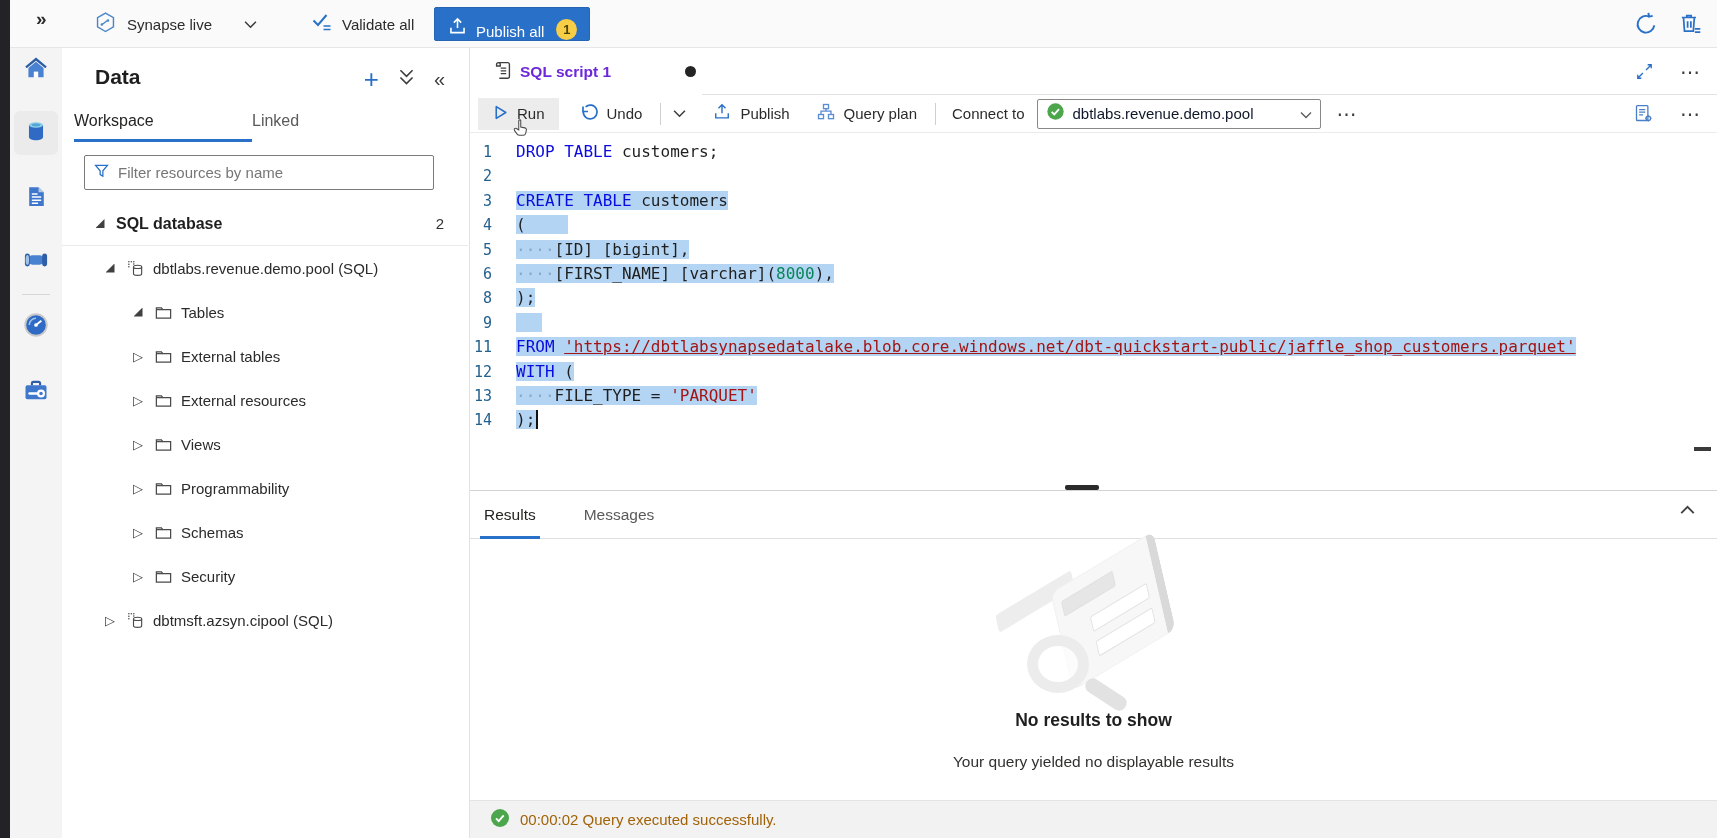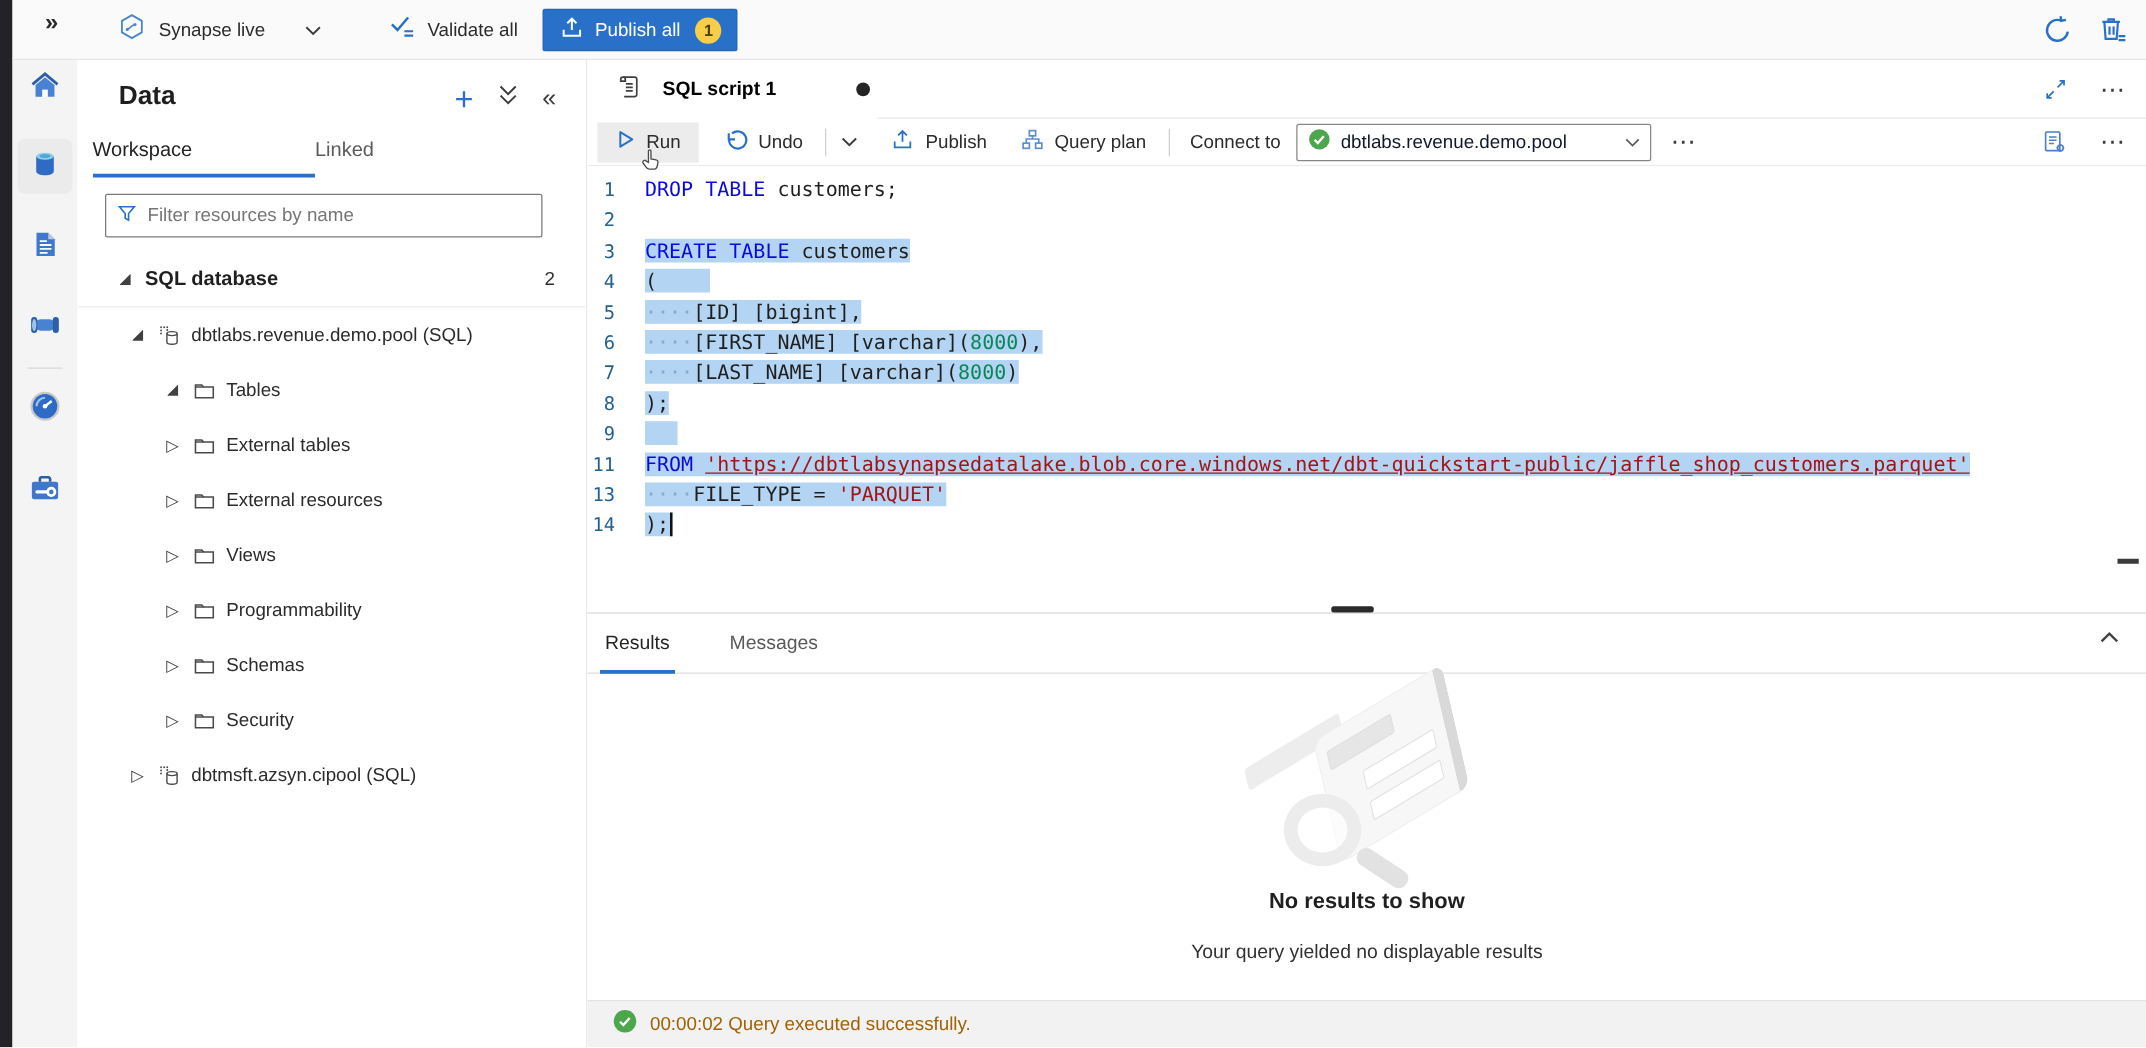--- a/index.html
+++ b/index.html
@@ -10,21 +10,21 @@
   
   .leftstrip { position:absolute; left:0; top:0; width:10px; height:838px; background:#232227; }
 
   
   .topbar { position:absolute; left:10px; top:0; width:1707px; height:48px; background:#fafafa; border-bottom:1px solid #e6e6e6; }
   .tb-collapse { position:absolute; left:26px; top:8px; font-size:19px; font-weight:bold; color:#2b2b2b; background:none; border:none; cursor:pointer; }
   .env-select { position:absolute; left:84px; top:0; height:48px; display:flex; align-items:center; gap:10px; cursor:pointer; }
   .env-label { font-size:15px; color:#2b2b2b; }
   .env-chev { margin-left:22px; display:flex; }
   .validate { position:absolute; left:300px; top:0; height:48px; display:flex; align-items:center; gap:8px; background:none; border:none; font-size:15px; color:#2b2b2b; cursor:pointer; }
-  .publish { position:absolute; left:424px; top:7px; height:34px; padding:0 12px; display:flex; align-items:center; gap:8px; background:#2970c8; border:1px solid #2565b4; border-radius:2px; color:#fff; font-size:15px; cursor:pointer; }
+  .publish { position:absolute; left:424px; top:7px; height:34px; padding:0 12px; display:flex; align-items:flex-end; gap:8px; background:#2970c8; border:1px solid #2565b4; border-radius:2px; color:#fff; font-size:15px; cursor:pointer; }
   .pub-badge { width:21px; height:21px; border-radius:50%; background:#f7ce46; color:#4a4200; font-size:13px; font-weight:bold; display:flex; align-items:center; justify-content:center; margin-left:4px; }
   .tb-right { position:absolute; right:14px; top:0; height:48px; display:flex; align-items:center; gap:18px; }
   .iconbtn { background:none; border:none; cursor:pointer; display:flex; align-items:center; justify-content:center; }
 
   
   .rail { position:absolute; left:10px; top:48px; width:52px; height:790px; background:#f4f4f4; }
   .rail-item { position:absolute; left:4px; width:44px; height:44px; display:flex; align-items:center; justify-content:center; border-radius:6px; cursor:pointer; }
   .rail-item.active { background:#ebebeb; }
   .rail-divider { position:absolute; left:12px; top:246px; width:28px; height:1px; background:#d8d8d8; }
 
@@ -50,21 +50,21 @@
   .twist.expanded::before { content:""; width:9px; height:9px; background:#404040; clip-path:polygon(100% 0, 100% 100%, 0 100%); }
   .ticon { margin-left:6px; display:flex; flex:none; }
   .tcount { position:absolute; right:24px; font-size:15px; color:#323130; }
 
   
   .main { position:absolute; left:470px; top:48px; width:1247px; height:790px; background:#fff; }
 
   .tabbar { position:absolute; top:0; left:0; right:0; height:47px; background:#fff; }
   .tabbar-line { position:absolute; left:232px; right:0; bottom:0; height:1px; background:#e3e3e3; }
   .tab { position:absolute; left:12px; top:0; width:220px; height:47px; display:flex; align-items:center; background:#fff; cursor:pointer; }
-  .tab-title { font-size:15.5px; font-weight:600; color:#000000; margin-left:16px; }
+  .tab-title { font-size:15.5px; font-weight:600; color:#6d28d9; margin-left:6px; }
   .dirty { width:11px; height:11px; border-radius:50%; background:#242424; margin-left:auto; margin-right:6px; }
   .tabbar-right { position:absolute; right:16px; top:0; height:47px; display:flex; align-items:center; gap:26px; }
   .dots { font-size:20px; color:#3b3b3b; letter-spacing:1px; line-height:10px; }
 
   .toolbar { position:absolute; top:47px; left:0; right:0; height:38px; display:flex; align-items:center; padding-left:8px; border-bottom:1px solid #ebebeb; background:#fff; }
   .tbtn { display:flex; align-items:center; gap:8px; font-size:15px; color:#2b2b2b; background:none; border:none; cursor:pointer; height:32px; padding:0 6px; }
   .tbtn.hovered { background:#ececec; padding:0 14px; }
   .tsep { width:1px; height:22px; background:#cfcfcf; margin:0 12px; }
   .connect-label { font-size:15px; font-weight:400; color:#2b2b2b; margin:0 12px 0 4px; }
   .pool-select { width:284px; height:30px; border:1px solid #8a8886; border-radius:2px; background:#fff; display:flex; align-items:center; padding:0 8px; gap:8px; cursor:pointer; }
@@ -478,24 +478,24 @@
     </span>
 
     <div class="editor">
       <div>
           <div class="cl"><span class="ln">1</span><span class="ct"><span class="tk-k">DROP TABLE </span><span class="tk-p">customers;</span></span></div>
           <div class="cl"><span class="ln">2</span><span class="ct"></span></div>
           <div class="cl"><span class="ln">3</span><span class="ct sel"><span class="tk-k">CREATE TABLE </span><span class="tk-p">customers</span></span></div>
           <div class="cl"><span class="ln">4</span><span class="ct sel" style="padding-right: 42px;"><span class="tk-p">(</span></span></div>
           <div class="cl"><span class="ln">5</span><span class="ct sel"><span class="tk-w">····</span><span class="tk-p">[ID] [bigint],</span></span></div>
           <div class="cl"><span class="ln">6</span><span class="ct sel"><span class="tk-w">····</span><span class="tk-p">[FIRST_NAME] [varchar](</span><span class="tk-n">8000</span><span class="tk-p">),</span></span></div>
-          <div class="cl"><span class="ln">7</span><span class="ct sel"><span class="tk-w">····</span><span class="tk-p">[LAST_NAME] [varchar](</span><span class="tk-n">8000</span><span class="tk-p">)</span></span></div>
           <div class="cl"><span class="ln">8</span><span class="ct sel"><span class="tk-p">);</span></span></div>
           <div class="cl"><span class="ln">9</span><span class="ct sel" style="padding-right: 26px;"></span></div>
           <div class="cl"><span class="ln">11</span><span class="ct sel"><span class="tk-k">FROM </span><span class="tk-s">'https://dbtlabsynapsedatalake.blob.core.windows.net/dbt-quickstart-public/jaffle_shop_customers.parquet'</span></span></div>
+          <div class="cl"><span class="ln">12</span><span class="ct sel"><span class="tk-k">WITH </span><span class="tk-p">(</span></span></div>
           <div class="cl"><span class="ln">13</span><span class="ct sel"><span class="tk-w">····</span><span class="tk-p">FILE_TYPE = </span><span class="tk-s2">'PARQUET'</span></span></div>
           <div class="cl"><span class="ln">14</span><span class="ct sel"><span class="tk-p">);</span><span class="caret"></span></span></div>
         </div>
       <div class="scroll-mark"></div>
     </div>
 
     <div class="split"></div>
     <div class="split-handle"></div>
 
     <section class="results">

